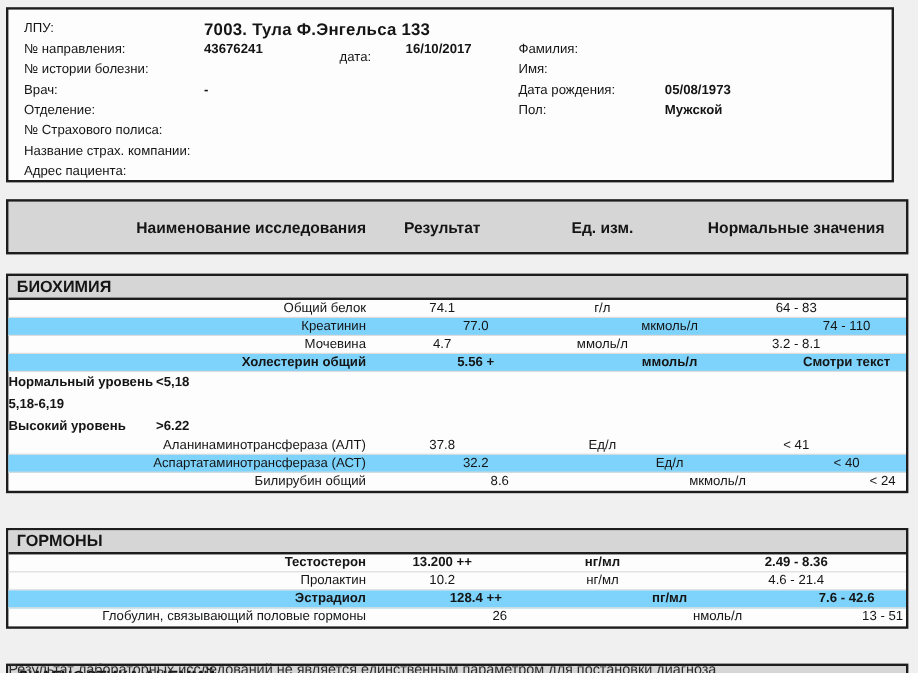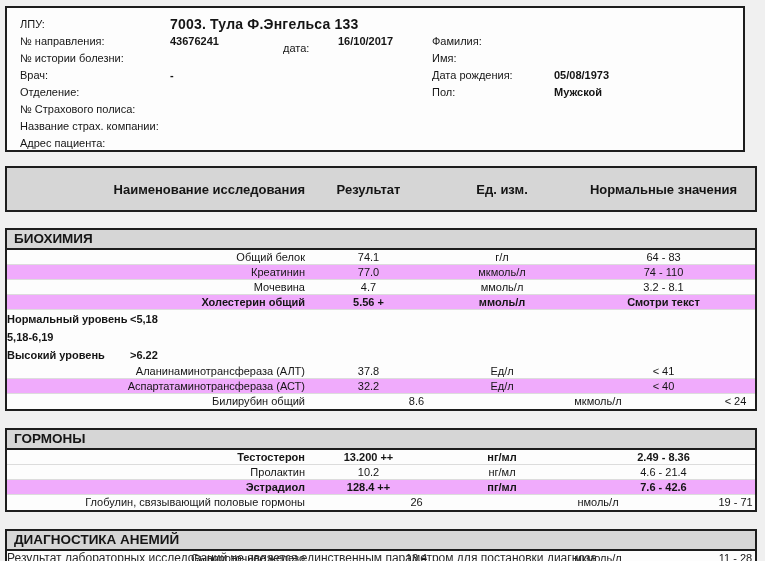--- a/index.html
+++ b/index.html
@@ -26,26 +26,26 @@
   .c-name{text-align:right;padding-left:8px;overflow:hidden;white-space:nowrap;}
   .c-result,.c-units,.c-normal{text-align:center;white-space:nowrap;}
 
   
   .thead-box{position:absolute;left:5px;top:166px;width:752px;height:46px;
     background:#d6d6d6;border:2px solid #1d1d1d;box-sizing:border-box;
     display:flex;align-items:center;font-weight:bold;font-size:13px;}
 
   
   .sections{position:absolute;left:5px;top:228px;width:752px;}
-  .section{background:#fdfdfd;border:2px solid #1d1d1d;box-sizing:border-box;margin-bottom:17px;}
+  .section{background:#fdfdfd;border:2px solid #1d1d1d;box-sizing:border-box;margin-bottom:29px;}
   .section-title{background:#d6d6d6;border-bottom:2px solid #1d1d1d;
     font-weight:bold;font-size:13.5px;height:18px;line-height:18px;padding-left:7px;}
   .data-row{height:15px;line-height:15px;font-size:11px;border-bottom:1px solid #dcdcdc;}
   .data-row:last-child{border-bottom:none;gap:48px;}
-  .data-row.shaded{background:#f0abfc;}
+  .data-row.shaded{background:#7dd3fc;gap:28px;}
   .data-row.bold{font-weight:bold;}
   .sub-row{height:18px;line-height:18px;font-size:11px;font-weight:bold;display:flex;border-bottom:none;}
   .sub-row .sub-lbl{width:123px;flex:none;}
   .sub-row .sub-val{flex:1;}
 
   
   .footer-note{position:absolute;left:7px;top:551px;font-size:12px;color:#2a2a2a;white-space:nowrap;}
 </style>
 </head>
 <body>
@@ -197,21 +197,21 @@
         <div class="data-row cols shaded bold">
           <div class="c-name">Эстрадиол</div>
           <div class="c-result">128.4 ++</div>
           <div class="c-units">пг/мл</div>
           <div class="c-normal">7.6 - 42.6</div>
         </div>
         <div class="data-row cols">
           <div class="c-name">Глобулин, связывающий половые гормоны</div>
           <div class="c-result">26</div>
           <div class="c-units">нмоль/л</div>
-          <div class="c-normal">19 - 71</div>
+          <div class="c-normal">13 - 51</div>
         </div>
       </div>
       <div class="section">
         <div class="section-title">ДИАГНОСТИКА АНЕМИЙ</div>
         <div class="data-row cols">
           <div class="c-name">Сывороточное железо</div>
           <div class="c-result">13.4</div>
           <div class="c-units">мкмоль/л</div>
           <div class="c-normal">11 - 28</div>
         </div>

